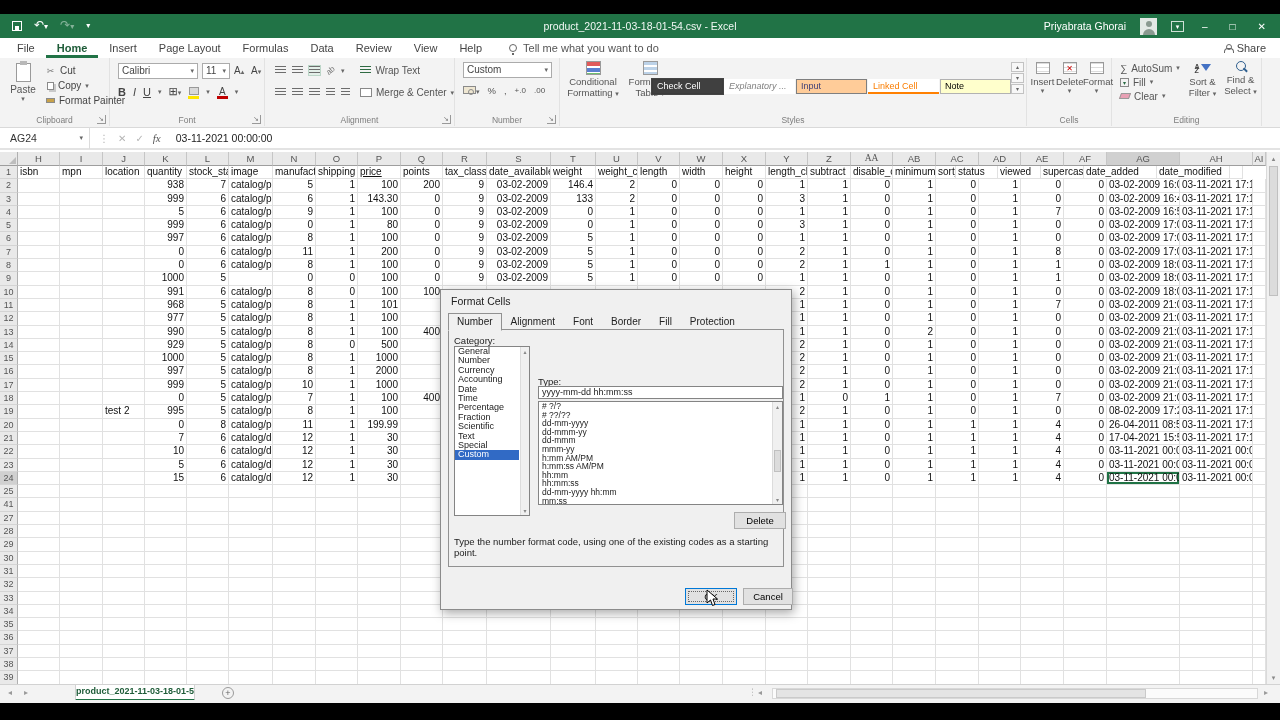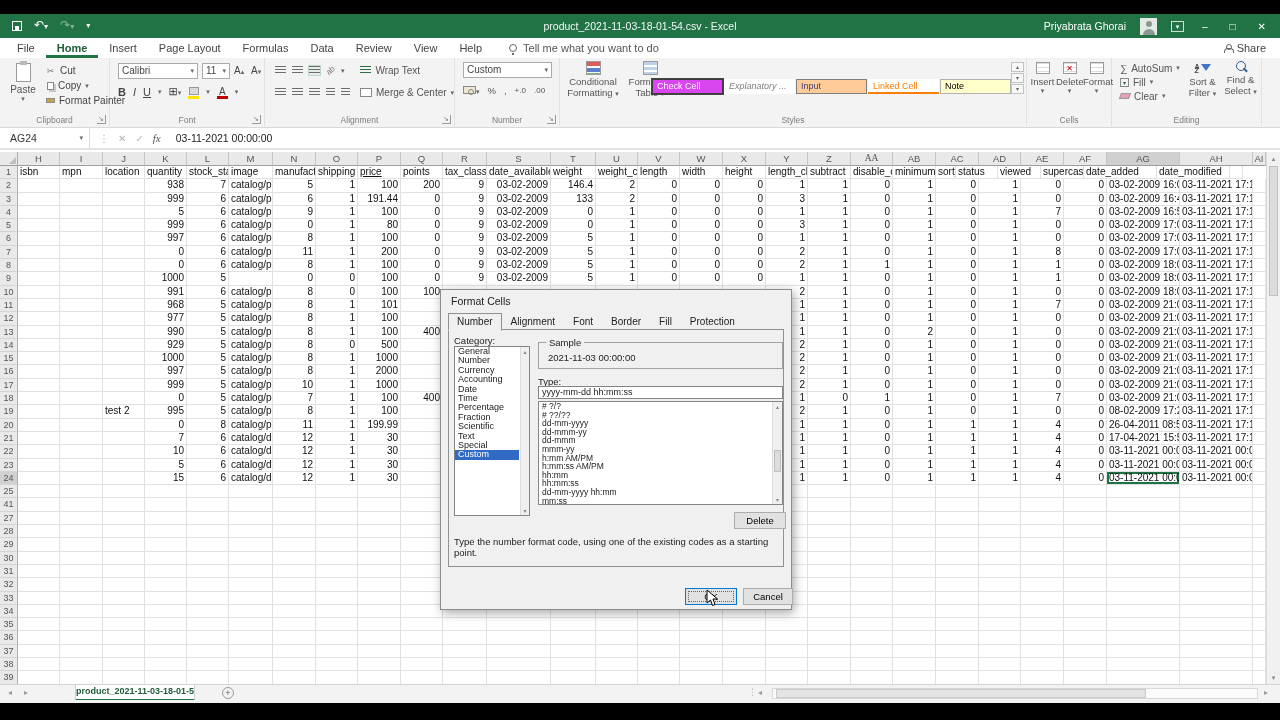--- a/index.html
+++ b/index.html
@@ -316,21 +316,21 @@
         <div class="cfic"></div>
         <div><span>Conditional</span></div>
         <div><span>Formatting</span> <span class="dd">▾</span></div>
       </div>
       <div class="bigbtn" style="left:64px;width:52px;">
         <div class="ftic"></div>
         <div><span>Format as</span></div>
         <div><span>Table</span> <span class="dd">▾</span></div>
       </div>
       <div class="gal" id="gal2">
-          <div class="chip selch" style="background: #d946ef; color: rgb(255, 255, 255); box-shadow: rgb(60, 60, 60) 0px 0px 0px 1px inset;">Check Cell</div>
+          <div class="chip selch" style="background: #404040; color: rgb(255, 255, 255); box-shadow: rgb(60, 60, 60) 0px 0px 0px 1px inset;">Check Cell</div>
           <div class="chip it" style="background: rgb(255, 255, 255); color: rgb(127, 127, 127);">Explanatory ...</div>
           <div class="chip" style="background: rgb(255, 204, 153); color: rgb(63, 63, 118); box-shadow: rgb(127, 127, 127) 0px 0px 0px 1px inset;">Input</div>
           <div class="chip" style="background: rgb(255, 255, 255); color: rgb(250, 125, 0); border-bottom: 2px solid rgb(255, 128, 1);">Linked Cell</div>
           <div class="chip" style="background: rgb(255, 255, 204); color: rgb(0, 0, 0); box-shadow: rgb(178, 178, 178) 0px 0px 0px 1px inset;">Note</div>
         </div>
       <div class="galsb">
         <div>▴</div>
         <div>▾</div>
         <div>▾</div>
       </div>
@@ -502,21 +502,21 @@
         <div class="grow">
           <div class="rnum">3</div>
           <div class="gcell" style="width: 42px;"></div>
           <div class="gcell" style="width: 43px;"></div>
           <div class="gcell" style="width: 42px;"></div>
           <div class="gcell num" style="width: 42px;">999</div>
           <div class="gcell num" style="width: 42px;">6</div>
           <div class="gcell" style="width: 44px;">catalog/pr</div>
           <div class="gcell num" style="width: 43px;">6</div>
           <div class="gcell num" style="width: 42px;">1</div>
-          <div class="gcell num" style="width: 43px;">191.44</div>
+          <div class="gcell num" style="width: 43px;">143.30</div>
           <div class="gcell num" style="width: 42px;">0</div>
           <div class="gcell num" style="width: 44px;">9</div>
           <div class="gcell num" style="width: 64px;">03-02-2009</div>
           <div class="gcell num" style="width: 45px;">133</div>
           <div class="gcell num" style="width: 42px;">2</div>
           <div class="gcell num" style="width: 42px;">0</div>
           <div class="gcell num" style="width: 43px;">0</div>
           <div class="gcell num" style="width: 43px;">0</div>
           <div class="gcell num" style="width: 42px;">3</div>
           <div class="gcell num" style="width: 43px;">1</div>
@@ -1691,24 +1691,20 @@
         <div class="catitem">Accounting</div>
         <div class="catitem">Date</div>
         <div class="catitem">Time</div>
         <div class="catitem">Percentage</div>
         <div class="catitem">Fraction</div>
         <div class="catitem">Scientific</div>
         <div class="catitem">Text</div>
         <div class="catitem">Special</div>
         <div class="catitem sel">Custom</div>
       </div>
-    <div class="sampbox">
-      <span class="samplegend">Sample</span>
-      <div class="sampval">2021-11-03 00:00:00</div>
-    </div>
     <div class="dtypelab">Type:</div>
     <div class="dtypeinput">yyyy-mm-dd hh:mm:ss</div>
     <div id="type-list">
       <div class="tsb">
         <span class="a1">▴</span>
         <span class="thumb"></span>
         <span class="a2">▾</span>
       </div>
     <div class="titem"># ?/?</div>
         <div class="titem"># ??/??</div>

